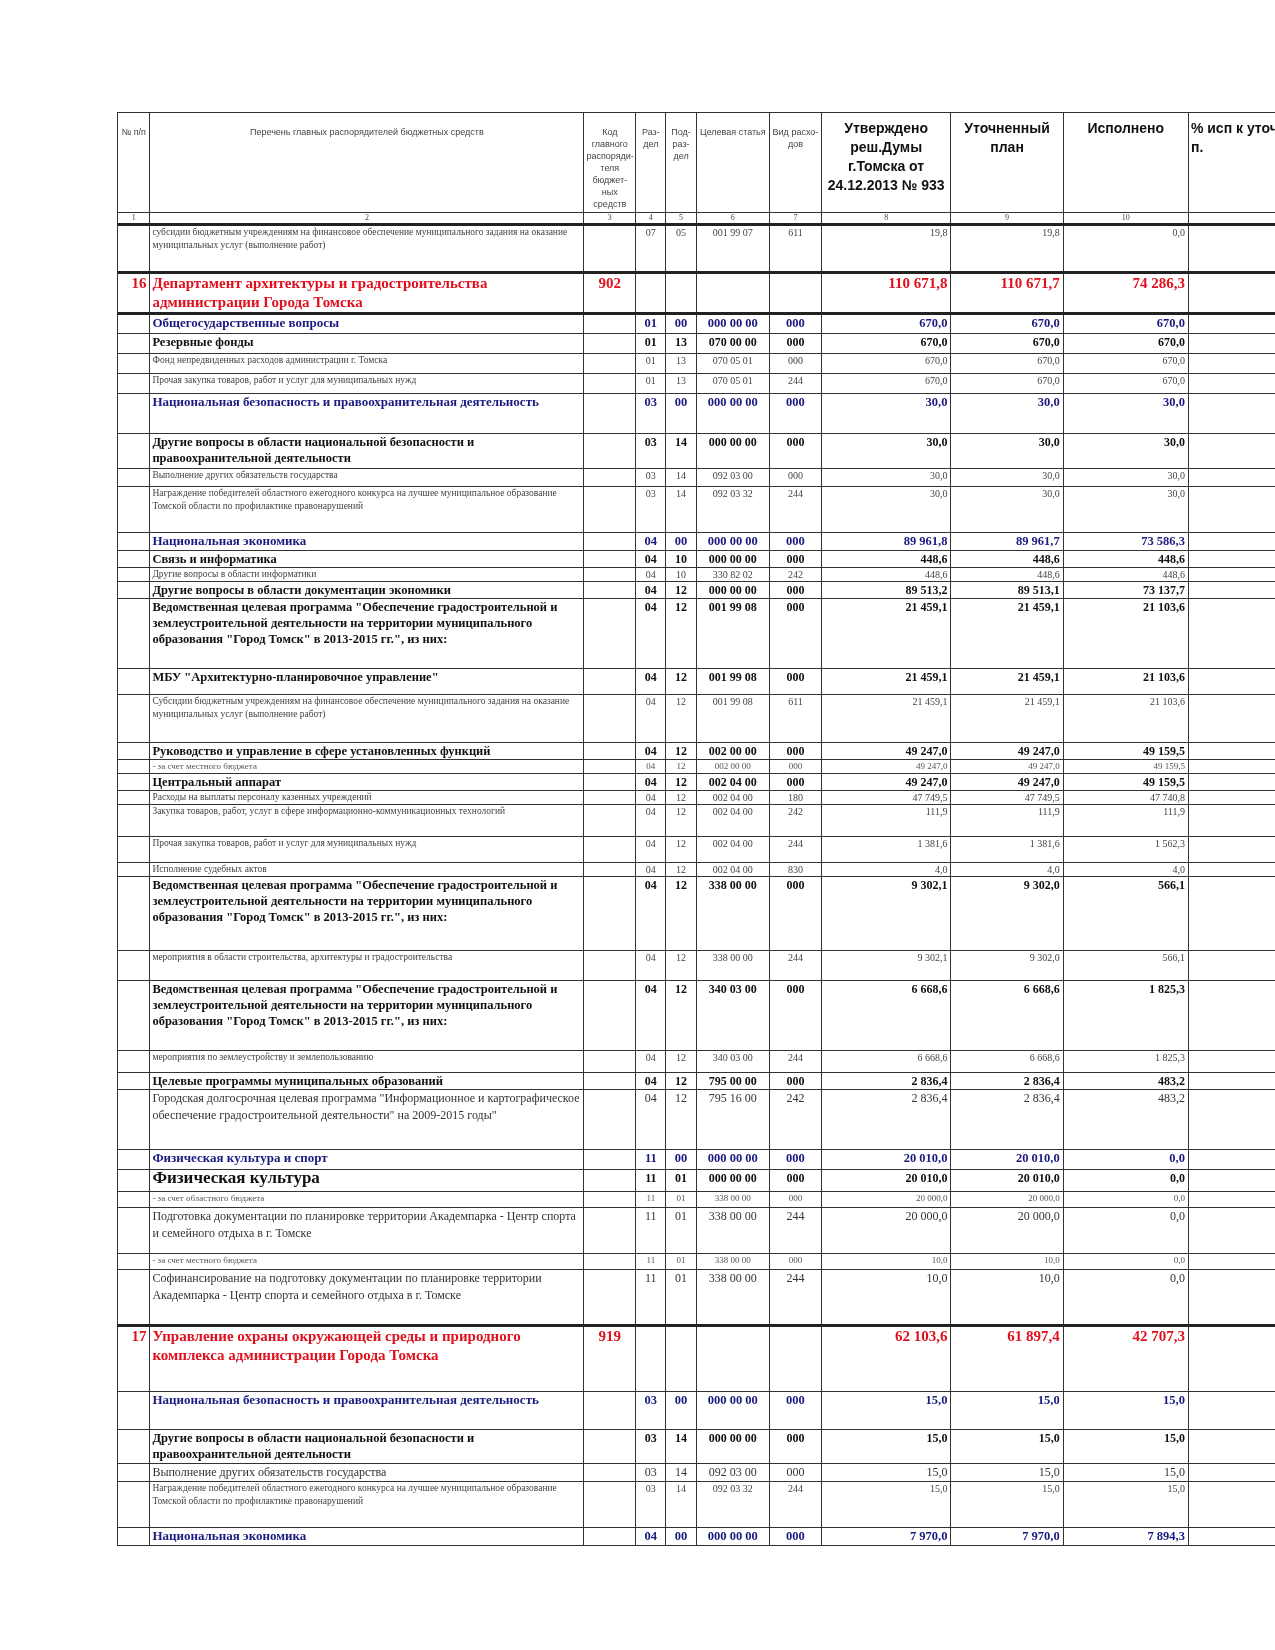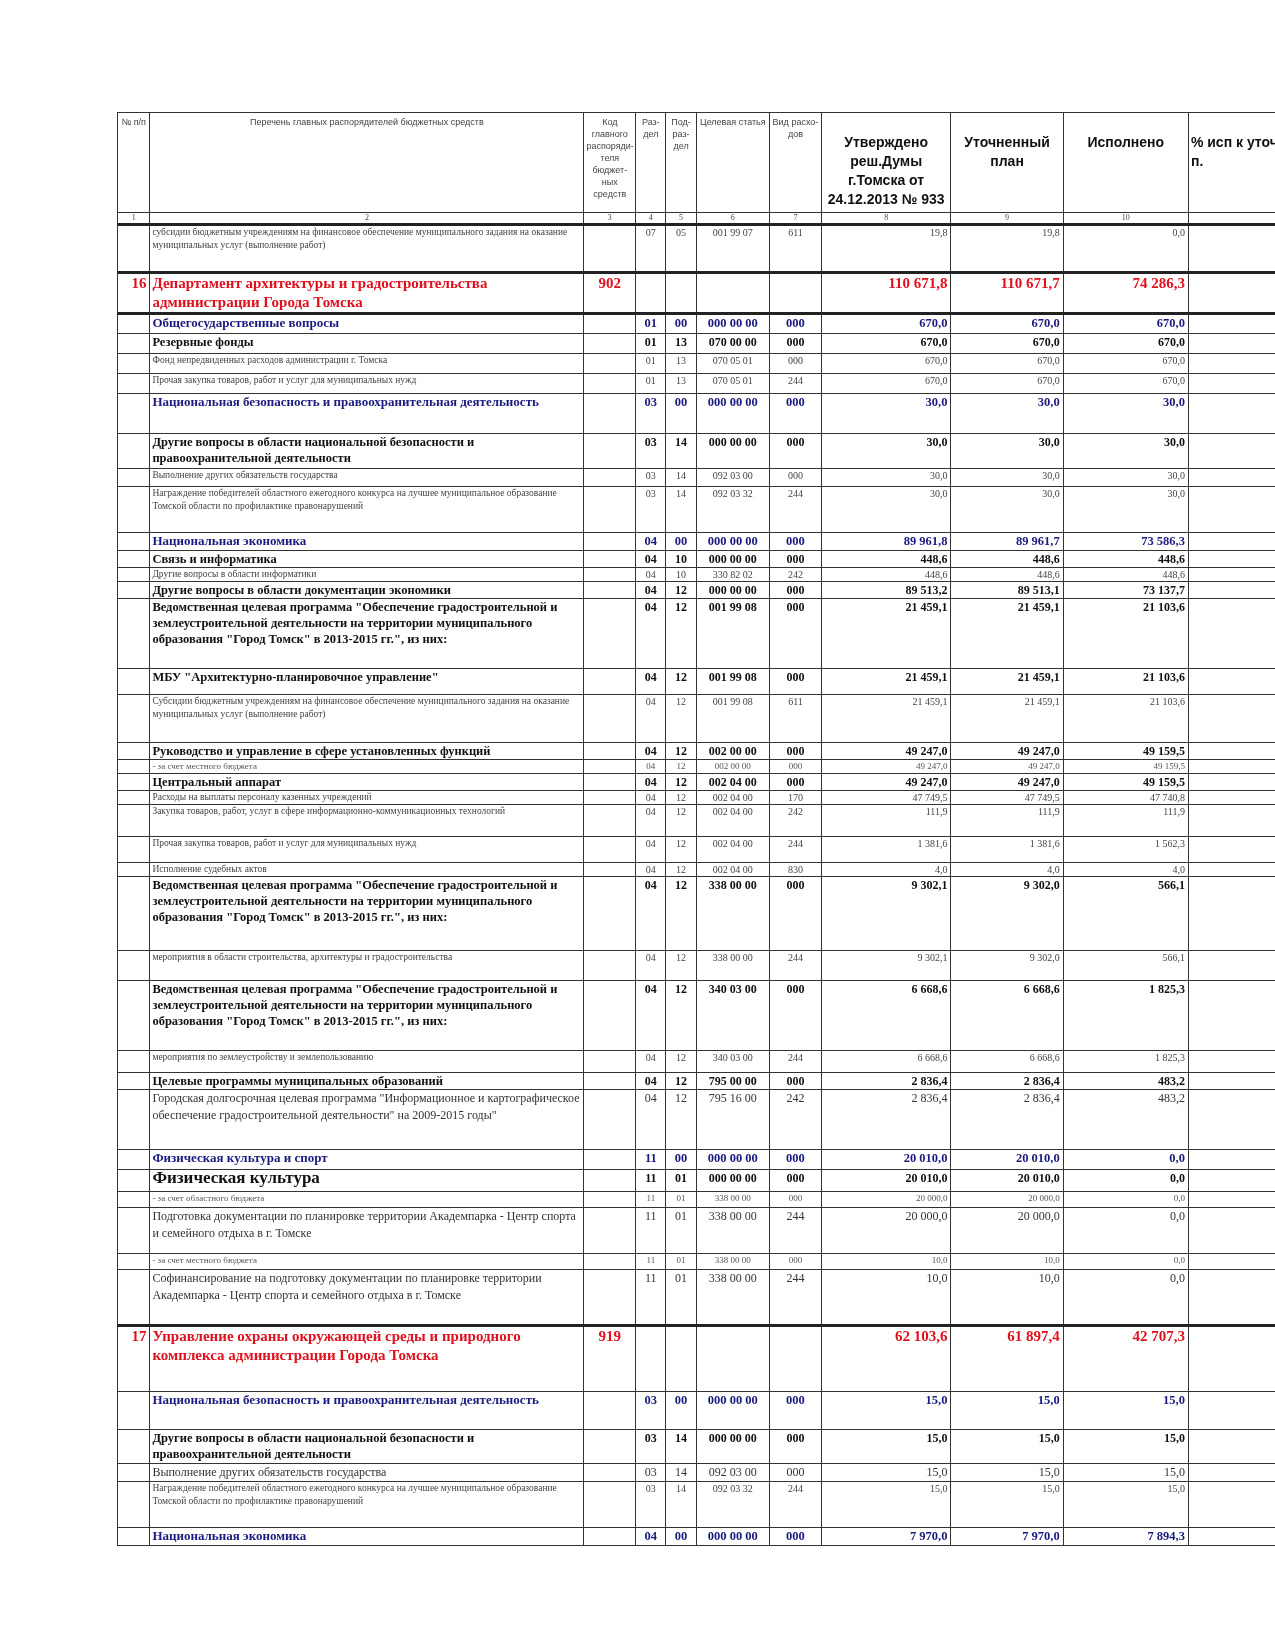--- a/index.html
+++ b/index.html
@@ -1,21 +1,21 @@
 <!DOCTYPE html>
 <html><head>
 <meta charset="utf-8">
 <style>
   html, body { margin: 0; padding: 0; background: #ffffff; }
   body { width: 1275px; height: 1650px; position: relative; overflow: hidden; font-family: "Liberation Serif", serif; color: #222; }
   .page { position: absolute; left: 117px; top: 112px; width: 1158px; }
   table { border-collapse: collapse; table-layout: fixed; width: 1180px; }
   td, th { border: 1px solid #333; padding: 0 2px; vertical-align: top; overflow: hidden; }
-  th { font-family: "Liberation Sans", sans-serif; font-weight: normal; font-size: 9px; color: #444; text-align: center; line-height: 12px; padding-top: 3px; }
-  th.big { font-size: 14px; font-weight: bold; color: #111; line-height: 19px; padding-top: 20px; }
+  th { font-family: "Liberation Sans", sans-serif; font-weight: normal; font-size: 9px; color: #444; text-align: center; line-height: 12px; padding-top: 13px; }
+  th.big { font-size: 14px; font-weight: bold; color: #111; line-height: 19px; padding-top: 6px; }
   tr.colnums td { font-size: 8px; text-align: center; color: #444; height: 10px; line-height: 10px; border-bottom: 3px solid #222; }
   td { font-size: 10px; line-height: 13px; }
   td.num { text-align: right; padding-right: 3px; }
   td.c { text-align: center; }
   td.name { text-align: left; }
   tr.plain td { color: #444; font-size: 10px; }
   tr.plain td.name { font-size: 9.5px; margin-top: 36px; }
   tr.bold td { font-weight: bold; color: #111; font-size: 12px; line-height: 16px; }
   tr.bold td.name { font-size: 12.5px; }
   tr.blue td { font-weight: bold; color: #1a1a80; font-size: 12.5px; line-height: 16px; }
@@ -335,21 +335,21 @@
           <td class="num">49 159,5</td>
           <td></td>
         </tr>
         <tr class="plain" style="height: 14px;">
           <td class="idx"></td>
           <td class="name">  Расходы на выплаты персоналу казенных учреждений</td>
           <td class="c"></td>
           <td class="c">04</td>
           <td class="c">12</td>
           <td class="c">002 04 00</td>
-          <td class="c">170</td>
+          <td class="c">180</td>
           <td class="num">47 749,5</td>
           <td class="num">47 749,5</td>
           <td class="num">47 740,8</td>
           <td></td>
         </tr>
         <tr class="plain" style="height: 32px;">
           <td class="idx"></td>
           <td class="name">  Закупка товаров, работ, услуг в сфере информационно-коммуникационных технологий</td>
           <td class="c"></td>
           <td class="c">04</td>

